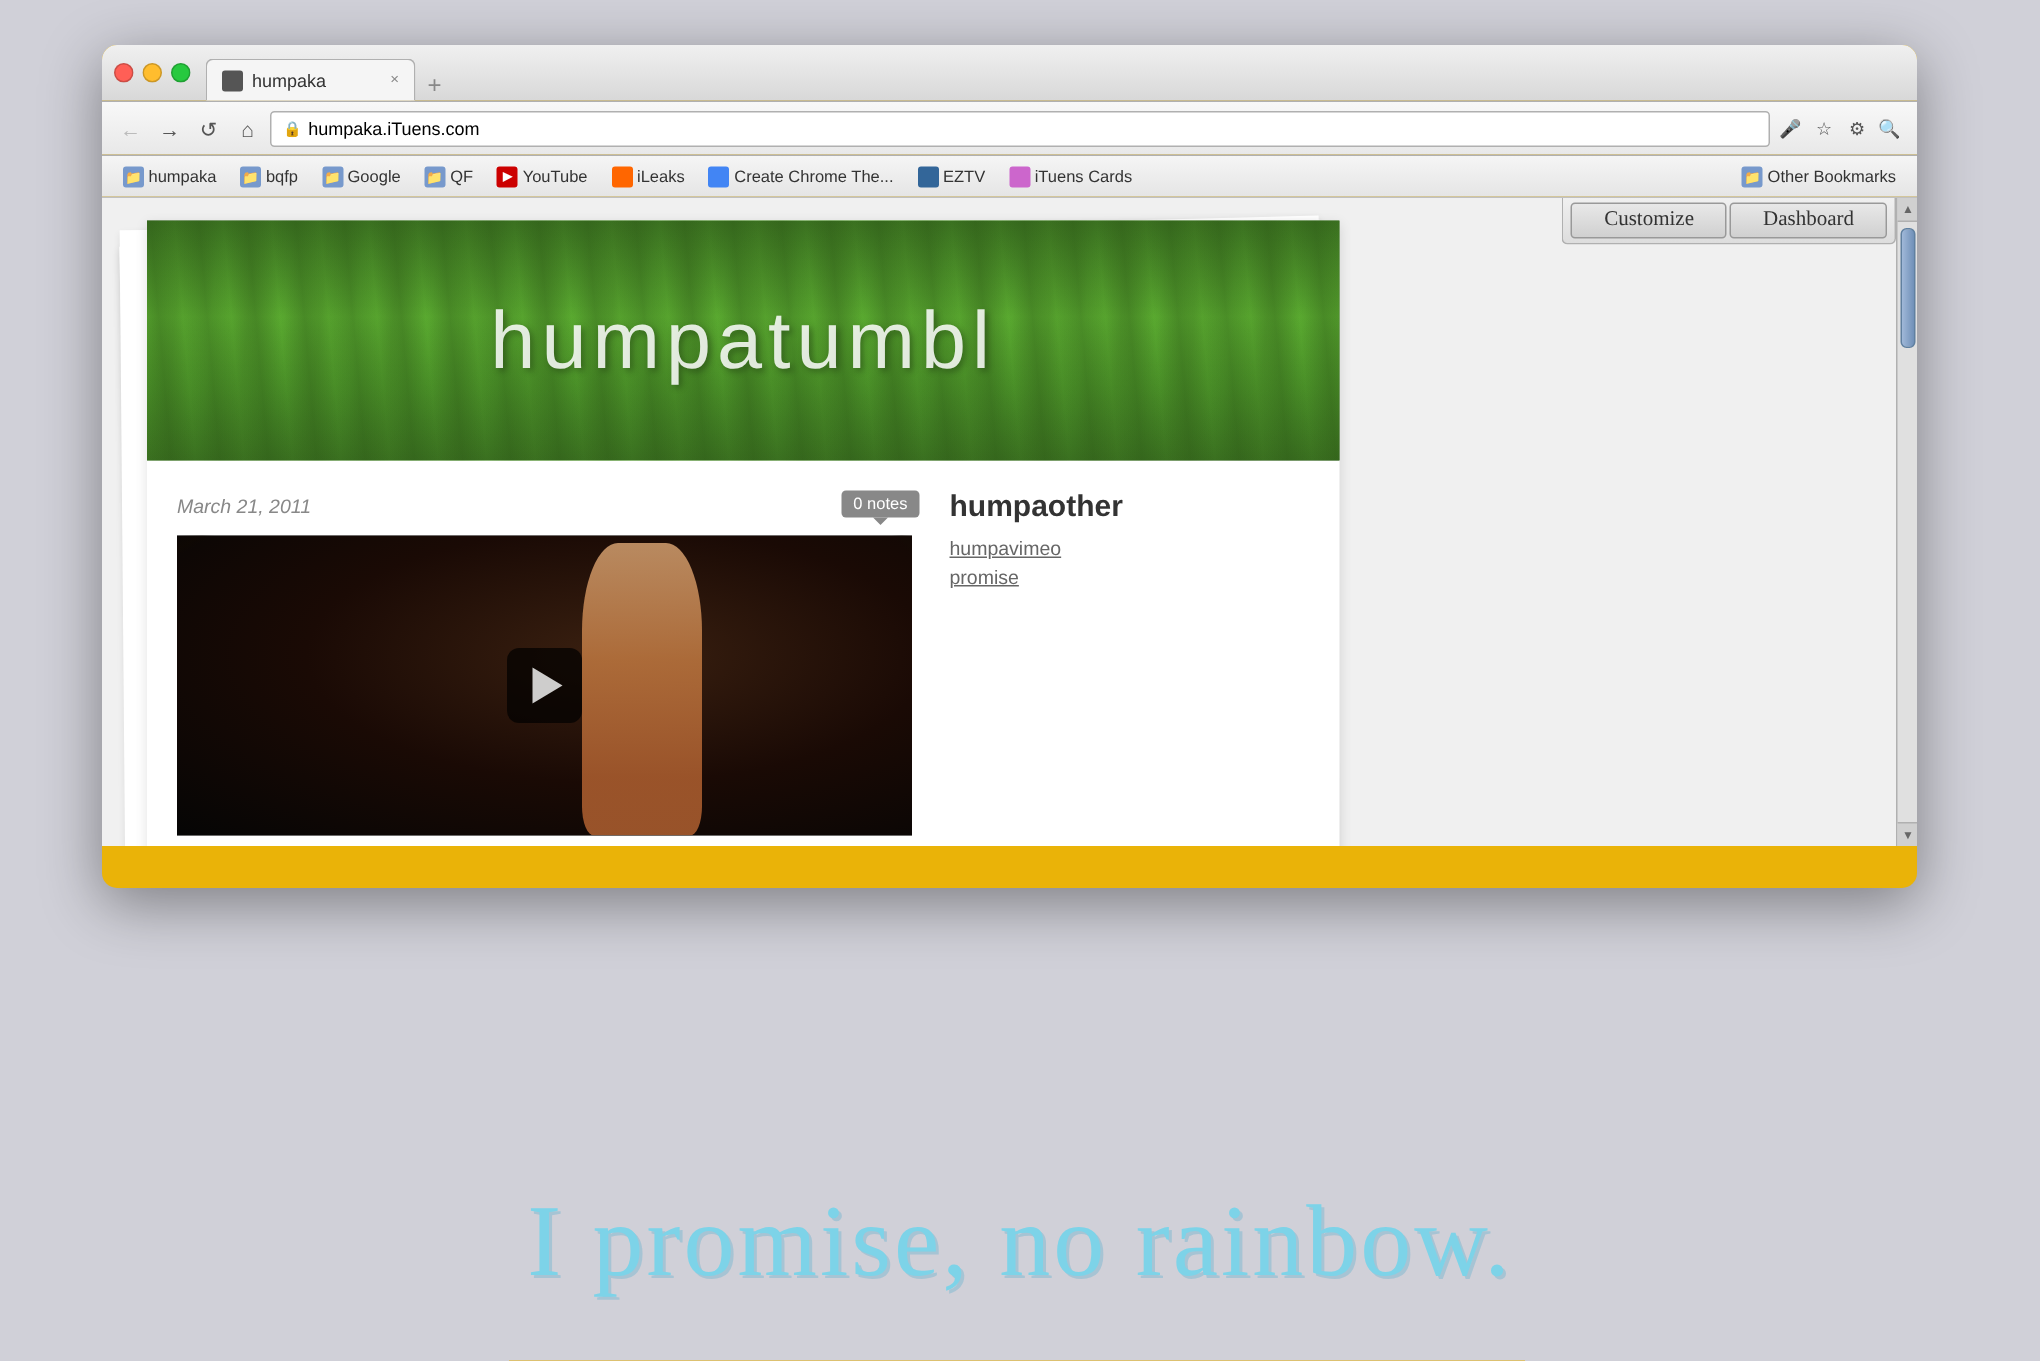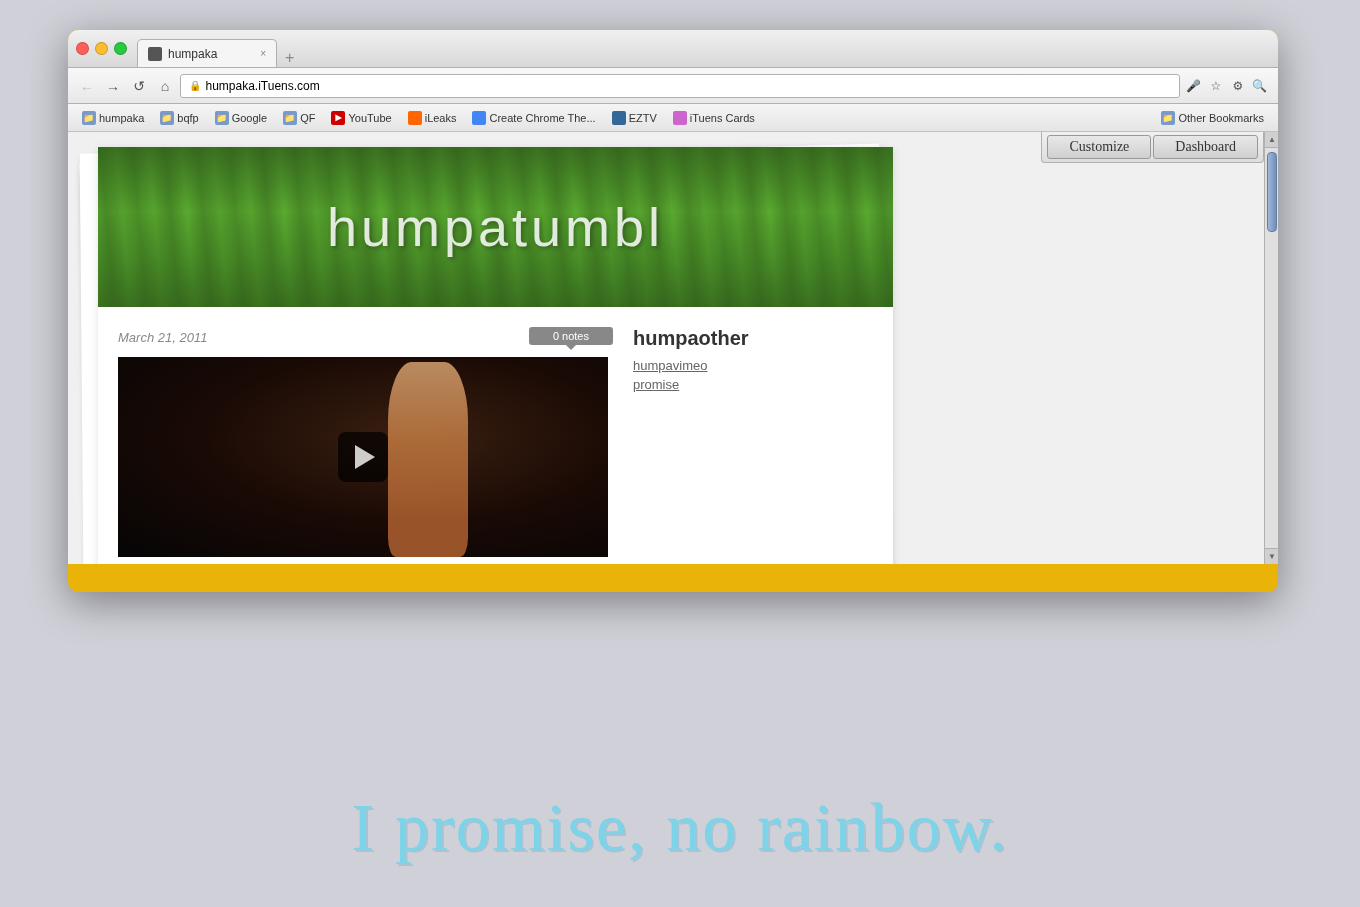--- a/index.html
+++ b/index.html
@@ -326,21 +326,21 @@
     .post-date {
       font-size: 13px;
       color: #888;
       font-style: italic;
     }
 
     .notes-badge {
       background: #888;
       color: white;
       font-size: 11px;
-      padding: 3px 24px;
+      padding: 3px 8px;
       border-radius: 3px;
       position: relative;
     }
 
     .notes-badge::after {
       content: '';
       position: absolute;
       bottom: -5px;
       left: 50%;
       transform: translateX(-50%);

